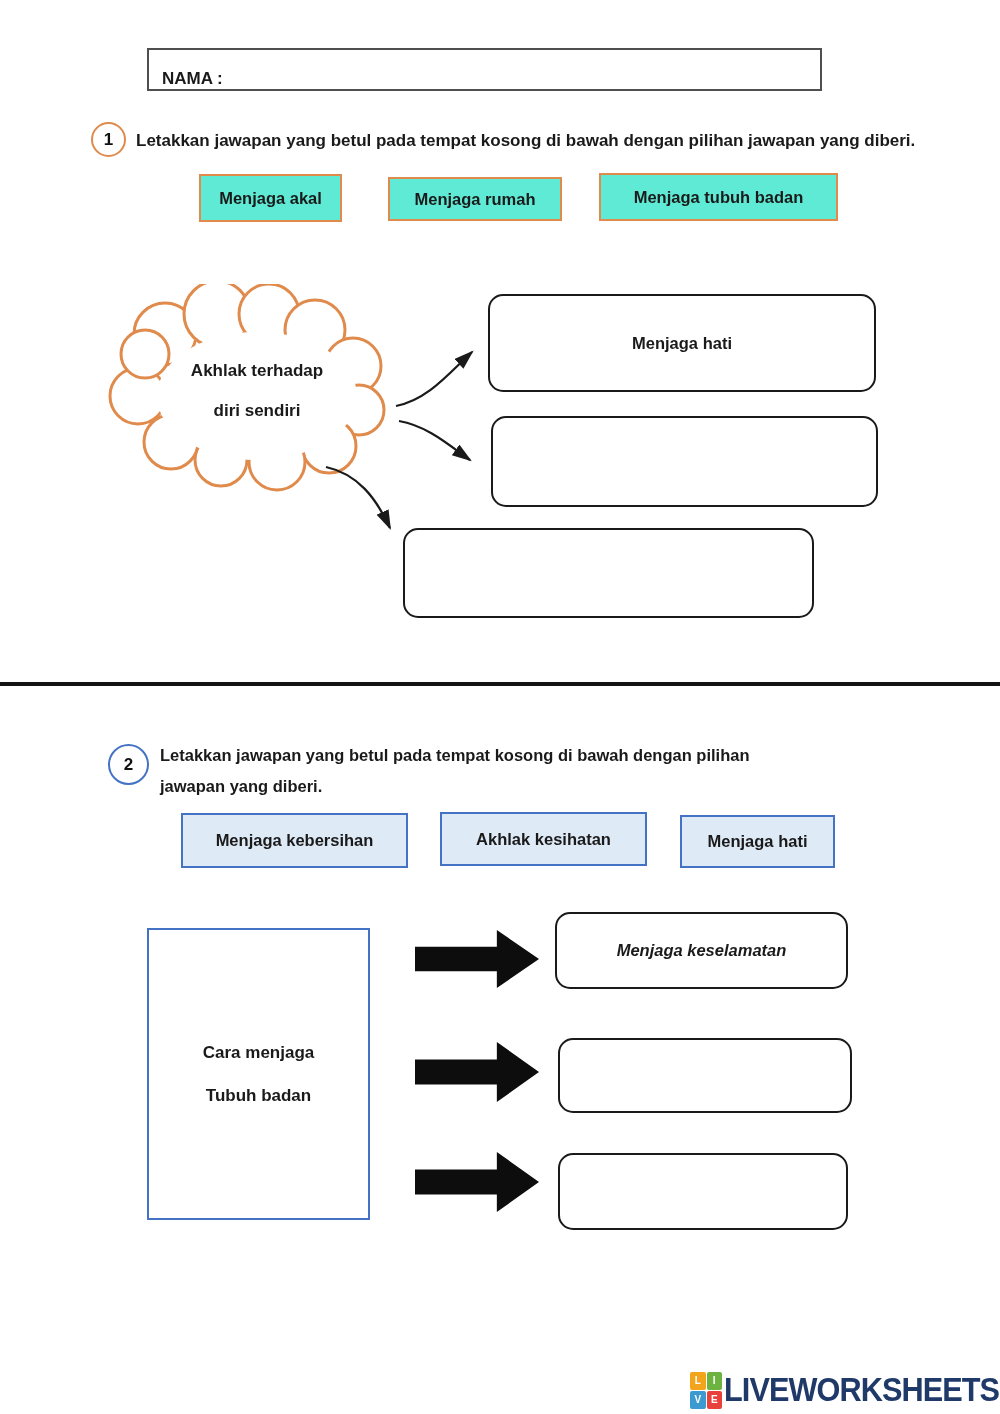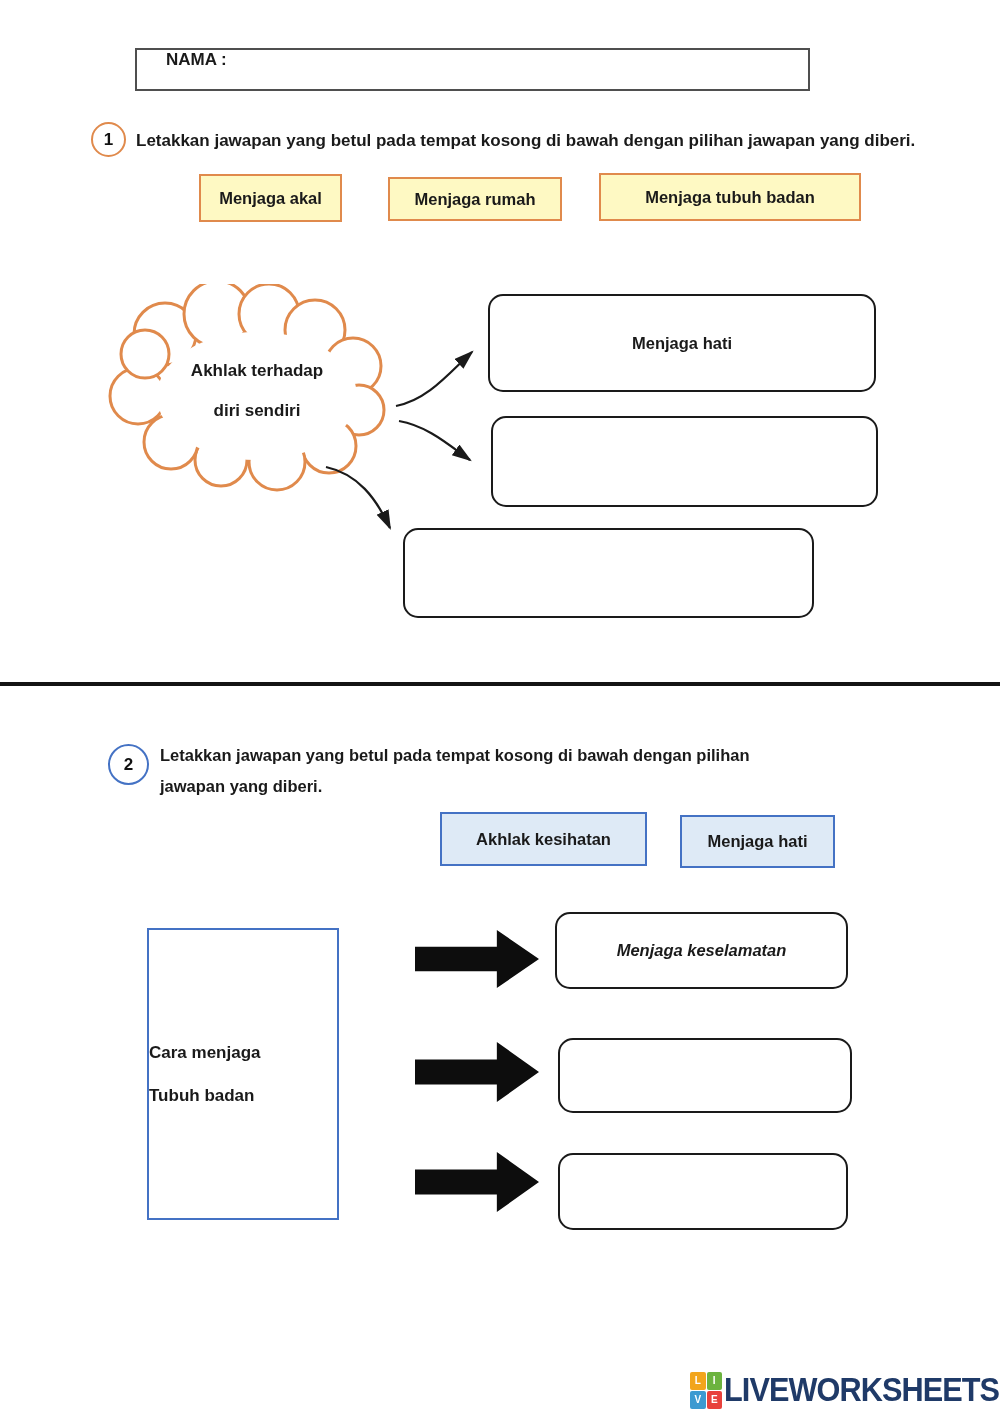--- a/index.html
+++ b/index.html
@@ -5,23 +5,23 @@
   * { margin:0; padding:0; box-sizing:border-box; }
   body { background:#ffffff; font-family:"Liberation Sans", sans-serif; }
   .page {
     position:relative; width:1000px; height:1414px; background:#ffffff;
     overflow:hidden; color:#1a1a1a;
   }
   .abs { position:absolute; }
 
   
   .nama-box {
-    left:135px; top:48px; width:675px; height:43px;
+    left:147px; top:48px; width:675px; height:43px;
     border:2px solid #4f4f4f; background:#fff;
-    display:flex; align-items:flex-start; padding-left:29px;
+    display:flex; align-items:flex-end; padding-left:13px;
   }
   .nama-label { font-weight:bold; font-size:17px; }
 
   
   .q-circle {
     border-radius:50%; background:#fff;
     display:flex; align-items:center; justify-content:center;
     font-weight:bold; font-size:17px; color:#111;
   }
   .q1-circle { left:91px; top:122px; width:35px; height:35px; border:2.5px solid #E08A4C; }
@@ -29,24 +29,24 @@
 
   
   .q1-instruction { left:136px; top:131px; width:830px; font-size:17px; font-weight:bold; white-space:nowrap; }
   .q2-instruction { left:160px; top:740px; width:680px; font-size:16.5px; font-weight:bold; line-height:31px; }
 
   
   .chip {
     display:flex; align-items:center; justify-content:center;
     font-weight:bold; font-size:16.5px; text-align:center;
   }
-  .q1-chip { background:#fef9c3; border:2.5px solid #E08A4C; }
+  .q1-chip { background:#5eead4; border:2.5px solid #E08A4C; }
   .q1-chip-1 { left:199px; top:174px; width:143px; height:48px; }
   .q1-chip-2 { left:388px; top:177px; width:174px; height:44px; }
-  .q1-chip-3 { left:599px; top:173px; width:262px; height:48px; }
+  .q1-chip-3 { left:599px; top:173px; width:239px; height:48px; }
   .q2-chip { background:#DEEAF6; border:2.5px solid #4472C4; }
   .q2-chip-1 { left:181px; top:813px; width:227px; height:55px; }
   .q2-chip-2 { left:440px; top:812px; width:207px; height:54px; }
   .q2-chip-3 { left:680px; top:815px; width:155px; height:53px; }
 
   
   .slot {
     border:2.5px solid #1a1a1a; border-radius:15px; background:#fff;
     display:flex; align-items:center; justify-content:center;
     font-weight:bold; font-size:16.5px;
@@ -61,23 +61,23 @@
   
   .cloud-svg  { left:105px; top:284px; width:304px; height:222px; }
   .arrows-svg { left:300px; top:330px; width:200px; height:230px; pointer-events:none; }
   .cloud-text { font-family:"Liberation Sans", sans-serif; font-size:17px; font-weight:bold; fill:#1a1a1a; }
 
   
   .divider { left:0; top:682px; width:1000px; height:4px; background:#141414; }
 
   
   .source-rect {
-    left:147px; top:928px; width:192px; height:292px;
+    left:147px; top:928px; width:223px; height:292px;
     border:2.5px solid #4472C4; background:#fff;
-    display:flex; flex-direction:column; align-items:flex-start; justify-content:center;
+    display:flex; flex-direction:column; align-items:center; justify-content:center;
     gap:23px; font-weight:bold; font-size:17px; text-align:center;
   }
 
   
   .block-arrow {
     background:#0d0d0d;
     clip-path:polygon(0 29%, 66% 29%, 66% 0, 100% 50%, 66% 100%, 66% 71%, 0 71%);
   }
   .block-arrow-1 { left:415px; top:930px;  width:124px; height:58px; }
   .block-arrow-2 { left:415px; top:1042px; width:124px; height:60px; }
@@ -168,20 +168,23 @@
   <div class="abs divider"></div>
 
   <div class="abs q-circle q2-circle">
     <span>2</span>
   </div>
   <div class="abs q2-instruction">
     <div>Letakkan jawapan yang betul pada tempat kosong di bawah dengan pilihan</div>
     <div>jawapan yang diberi.</div>
   </div>
 
+  <div class="abs chip q2-chip q2-chip-1">
+    <span>Menjaga kebersihan</span>
+  </div>
   <div class="abs chip q2-chip q2-chip-2">
     <span>Akhlak kesihatan</span>
   </div>
   <div class="abs chip q2-chip q2-chip-3">
     <span>Menjaga hati</span>
   </div>
 
   <div class="abs source-rect">
     <div>Cara menjaga</div>
     <div>Tubuh badan</div>

